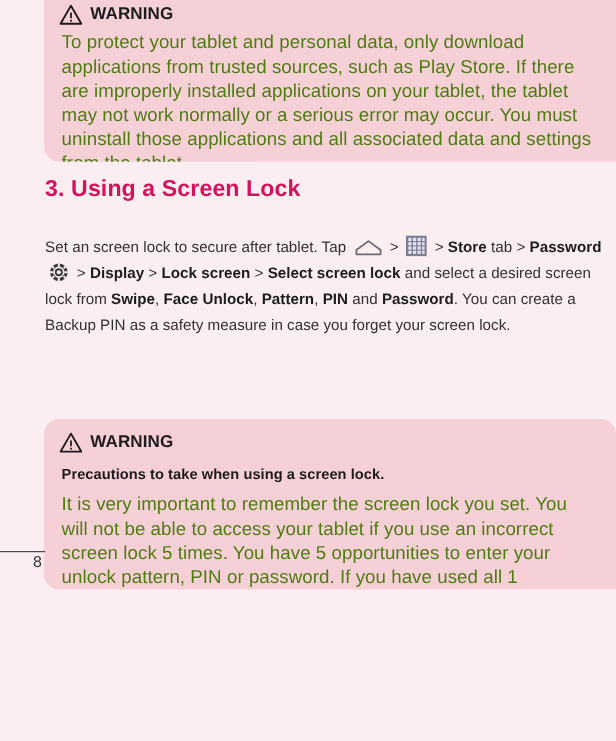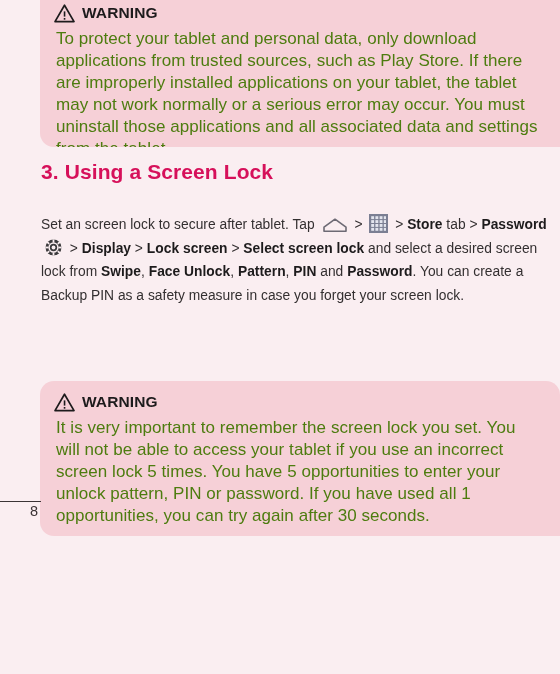--- a/index.html
+++ b/index.html
@@ -227,20 +227,21 @@
 
   <div class="warning-box box-bottom">
     <div class="warning-head">
       <svg class="warn-tri" viewBox="0 0 21 19">
         <path d="M10.5 1.2 L20 17.6 L1 17.6 Z" fill="none" stroke="#1d1b1c" stroke-width="1.7" stroke-linejoin="round"></path>
         <rect x="9.75" y="7.4" width="1.6" height="5.2" fill="#1d1b1c"></rect>
         <rect x="9.75" y="14.0" width="1.6" height="1.7" fill="#1d1b1c"></rect>
       </svg>
       <span class="warning-title">WARNING</span>
     </div>
+    <div class="warning-sub">Precautions to take when using a screen lock.</div>
     <div class="warning-body">It is very important to remember the screen lock you set. You will not be able to access your tablet if you use an incorrect screen lock 5 times. You have 5 opportunities to enter your unlock pattern, PIN or password. If you have used all 1 opportunities, you can try again after 30 seconds.</div>
   </div>
 
   <div class="footer">
     <div class="footer-rule"></div>
     <div class="page-number">8</div>
   </div>
 
 </div>
 

